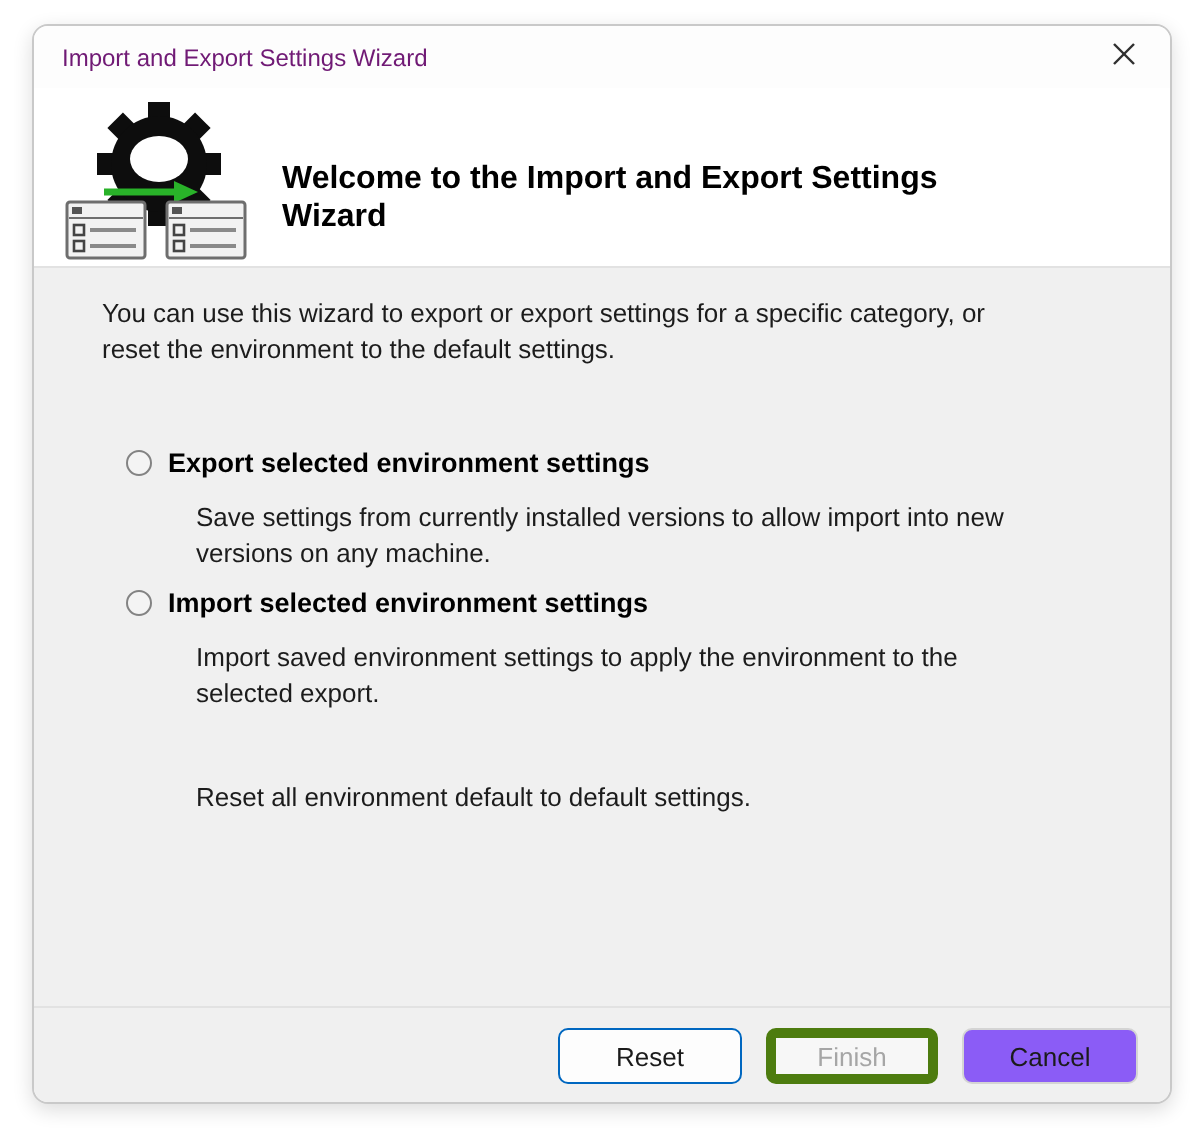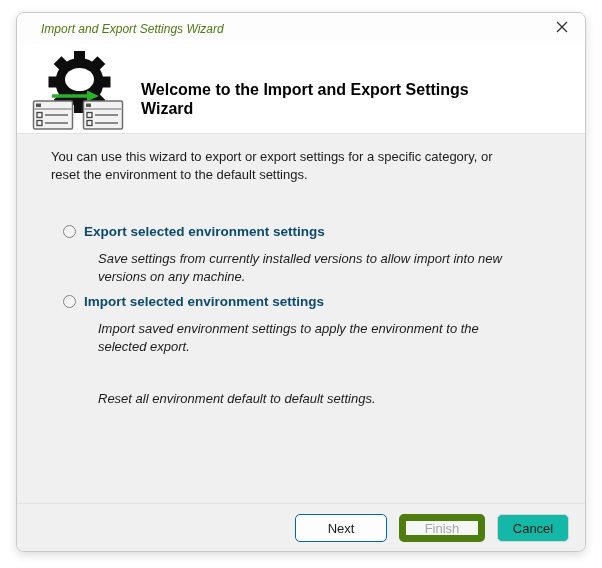--- a/index.html
+++ b/index.html
@@ -13,21 +13,21 @@
     position:absolute;left:16px;top:12px;width:570px;height:540px;
     background:#ffffff;border:1px solid #c9c9c9;border-radius:8px;
     box-shadow:0 3px 10px rgba(0,0,0,.14);
     box-sizing:border-box;overflow:hidden;
   }
   .titlebar{
     height:31px;background:#fdfdfd;position:relative;
     display:flex;align-items:center;
   }
   .titlebar .title{
-    font-size:12px;color:#4d7c0f;padding-left:24px;font-style:italic;
+    font-size:12px;color:#701a75;padding-left:14px;
   }
   .close-btn{
     position:absolute;right:0;top:0;width:46px;height:31px;
     display:flex;align-items:center;justify-content:center;
     background:transparent;border:none;cursor:default;
   }
   .header{
     height:89px;background:#ffffff;position:relative;padding-left:40px;
   }
   .header .wizard-icon{position:absolute;left:13px;top:6px;}
@@ -44,41 +44,41 @@
     position:absolute;left:34px;top:14px;width:515px;
     font-size:13px;color:#1c1c1c;line-height:17.5px;white-space:pre-line;
   }
   .option-row{
     position:absolute;left:46px;display:flex;align-items:center;gap:8px;
   }
   .radio{
     width:13px;height:13px;border:1px solid #838383;border-radius:50%;
     background:#f4f4f4;box-sizing:border-box;flex:0 0 auto;
   }
-  .option-label{font-size:13.5px;font-weight:bold;color:#0c4a6e;}
+  .option-label{font-size:13.5px;font-weight:bold;color:#000000;}
   .option-desc{
     position:absolute;left:81px;width:478px;
-    font-size:13px;color:#1c1c1c;line-height:17.5px;white-space:pre-line;font-style:italic;
+    font-size:13px;color:#1c1c1c;line-height:17.5px;white-space:pre-line;
   }
   .opt1{top:90px;} .desc1{top:116px;}
   .opt2{top:160px;} .desc2{top:186px;}
   .opt3{top:226px;} .desc3{top:256px;}
   .footer{
     height:49px;background:#f0f0f0;border-top:1px solid #e2e2e2;
     box-sizing:border-box;display:flex;align-items:center;
     justify-content:flex-end;gap:12px;padding-right:16px;
   }
   .btn{
     height:28px;border-radius:5px;font-family:"Liberation Sans",sans-serif;
     font-size:13px;color:#1b1b1b;display:flex;align-items:center;
     justify-content:center;box-sizing:border-box;
   }
   .btn-next{width:92px;background:#fdfdfd;border:1.5px solid #0067c0;}
-  .btn-finish{width:86px;background:#f7f7f7;border:7px solid #4d7c0f;color:#a6a6a6;}
-  .btn-cancel{width:72px;background:#14b8a6;border:1px solid #d4d4d4;}
+  .btn-finish{width:86px;background:#f7f7f7;border:5px solid #4d7c0f;color:#a6a6a6;}
+  .btn-cancel{width:88px;background:#8b5cf6;border:1px solid #d4d4d4;}
 </style>
 </head>
 <body>
 
 <div class="window">
 
   <div class="titlebar">
     <span class="title">Import and Export Settings Wizard</span>
     <button class="close-btn">
       <span>
@@ -146,18 +146,18 @@
       <span class="radio"></span>
       <span class="option-label">Import selected environment settings</span>
     </div>
     <div class="option-desc desc2">Import saved environment settings to apply the environment to the
 selected export.</div>
 
     <div class="option-desc desc3">Reset all environment default to default settings.</div>
   </div>
 
   <div class="footer">
-    <button class="btn btn-next">Next</button>
+    <button class="btn btn-next">Reset</button>
     <button class="btn btn-finish" disabled="">Finish</button>
     <button class="btn btn-cancel">Cancel</button>
   </div>
 
 </div>
 
 </body></html>

